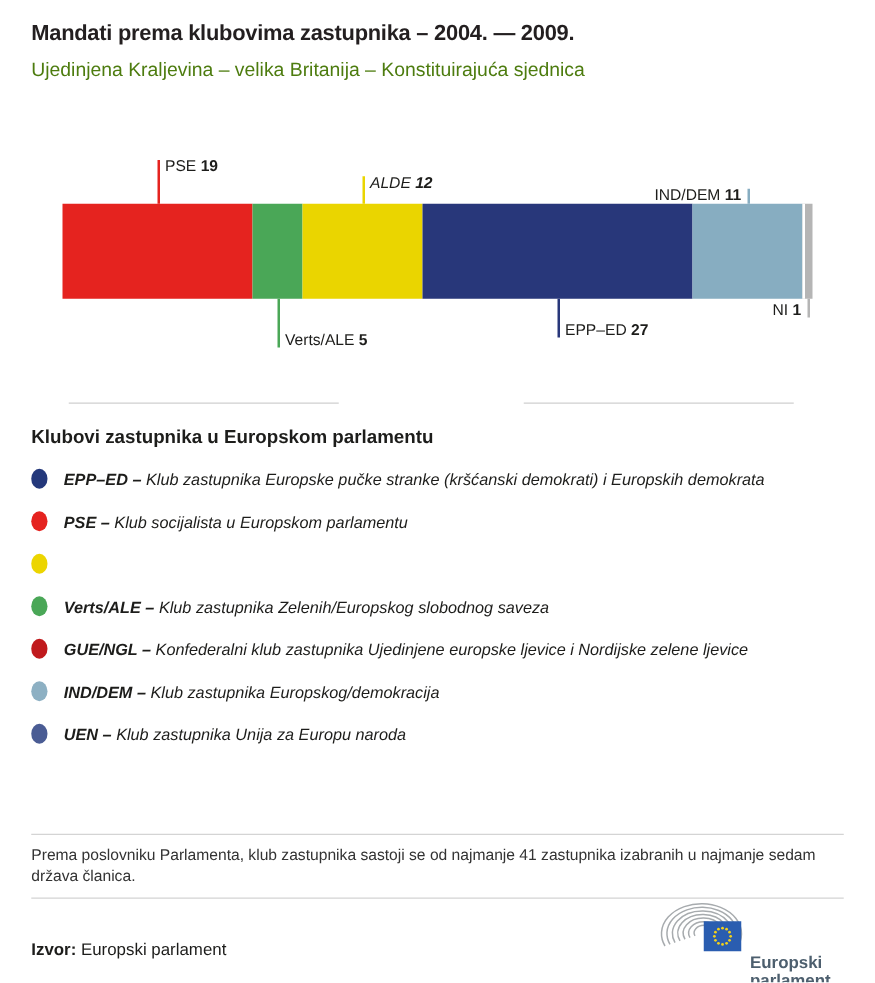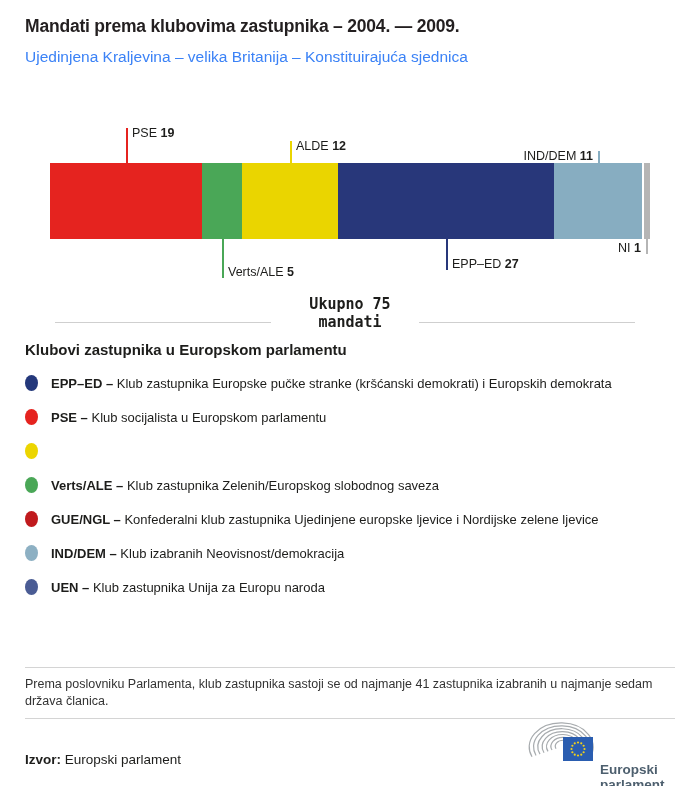--- a/index.html
+++ b/index.html
@@ -1,42 +1,42 @@
 <!DOCTYPE html>
 <html><head>
 <meta charset="utf-8">
 <style>
   html,body{margin:0;padding:0;background:#fff;}
   .page{position:relative;width:700px;height:786px;background:#fff;overflow:hidden;
         font-family:"Liberation Sans",sans-serif;color:#1d1d1b;border-radius:22px;}
 
   .title{position:absolute;left:25px;top:16px;font-size:17.5px;font-weight:bold;
          color:#231f20;letter-spacing:-0.2px;}
-  .subtitle{position:absolute;left:25px;top:48px;font-size:15.5px;color:#3b82f6;}
+  .subtitle{position:absolute;left:25px;top:48px;font-size:15.5px;color:#4d7c0f;}
 
   
   .chart{position:absolute;left:0;top:120px;width:700px;height:175px;}
   .bar{position:absolute;left:50px;top:43px;width:600px;height:76px;display:flex;}
   .bar .seg{height:100%;}
   .callout-line{position:absolute;width:1.5px;}
   .callout-label{position:absolute;font-size:12.5px;color:#1d1d1b;white-space:nowrap;}
   .callout-label b{font-weight:bold;}
 
   
   .total-wrap{position:absolute;left:0;top:295px;width:700px;text-align:center;
               font-family:"DejaVu Sans Mono",monospace;font-weight:bold;font-size:15px;
               line-height:18px;color:#1d1d1b;}
   .total-rule{position:absolute;top:322px;height:0;border-top:1px solid #cfcfcf;}
   .total-rule.left{left:55px;width:216px;}
   .total-rule.right{left:419px;width:216px;}
 
   
   .legend-heading{position:absolute;left:25px;top:341px;font-size:15px;font-weight:bold;color:#1d1d1b;}
   .legend{position:absolute;left:25px;top:366px;width:660px;}
-  .legend-row{display:flex;align-items:center;height:34px;}
+  .legend-row{display:flex;align-items:center;height:34px;font-style:italic;}
   .legend-dot{width:13px;height:16px;border-radius:50%;flex:0 0 13px;margin-right:13px;}
   .legend-text{font-size:13px;color:#1d1d1b;}
   .legend-text b{font-weight:bold;}
 
   
   .rule{position:absolute;left:25px;width:650px;height:0;border-top:1px solid #d4d4d4;}
   .rule.r1{top:667px;}
   .rule.r2{top:718px;}
   .footnote{position:absolute;left:25px;top:676px;width:640px;font-size:12.5px;
             line-height:16.5px;color:#333;}
@@ -65,34 +65,30 @@
         <div class="seg" style="width: 216px; background: rgb(40, 55, 122);"></div>
         <div class="seg" style="width: 88px; background: rgb(135, 173, 193);"></div>
         <div class="seg" style="width: 8px; background: rgb(181, 181, 181); border-left: 2px solid rgb(255, 255, 255); box-sizing: border-box;"></div>
       </div>
 
   <div class="callout-line" style="background: rgb(229, 35, 31); left: 126px; height: 35px; top: 8px;"></div>
       <div class="callout-label" style="top: 6px; left: 132px;"><span>PSE </span><b>19</b></div>
       <div class="callout-line" style="background: rgb(74, 167, 87); left: 222px; height: 39px; top: 119px;"></div>
       <div class="callout-label" style="top: 145px; left: 228px;"><span>Verts/ALE </span><b>5</b></div>
       <div class="callout-line" style="background: rgb(234, 213, 0); left: 290px; height: 22px; top: 21px;"></div>
-      <div class="callout-label" style="top: 19px; left: 296px;"><span>ALDE </span><b>12</b></div>
+      <div class="callout-label" style="top: 19px; left: 296px; font-style: italic;"><span>ALDE </span><b>12</b></div>
       <div class="callout-line" style="background: rgb(40, 55, 122); left: 446px; height: 31px; top: 119px;"></div>
       <div class="callout-label" style="top: 137px; left: 452px;"><span>EPP–ED </span><b>27</b></div>
       <div class="callout-line" style="background: rgb(135, 173, 193); left: 598px; height: 12px; top: 31px;"></div>
       <div class="callout-label" style="top: 29px; right: 107px;"><span>IND/DEM </span><b>11</b></div>
       <div class="callout-line" style="background: rgb(181, 181, 181); left: 646px; height: 15px; top: 119px;"></div>
       <div class="callout-label" style="top: 121px; right: 59px;"><span>NI </span><b>1</b></div>
     </div>
 
   <div class="total-rule left"></div>
-  <div class="total-wrap">
-    <div>Ukupno 75</div>
-    <div>mandati</div>
-  </div>
   <div class="total-rule right"></div>
 
   <div class="legend-heading">Klubovi zastupnika u Europskom parlamentu</div>
   <div class="legend">
       <div class="legend-row">
         <span class="legend-dot" style="background: rgb(36, 56, 123);"></span>
         <span class="legend-text"><b>EPP–ED – </b><span>Klub zastupnika Europske pučke stranke (kršćanski demokrati) i Europskih demokrata</span></span>
       </div>
       <div class="legend-row">
         <span class="legend-dot" style="background: rgb(229, 35, 31);"></span>
@@ -104,21 +100,21 @@
       <div class="legend-row">
         <span class="legend-dot" style="background: rgb(74, 167, 87);"></span>
         <span class="legend-text"><b>Verts/ALE – </b><span>Klub zastupnika Zelenih/Europskog slobodnog saveza</span></span>
       </div>
       <div class="legend-row">
         <span class="legend-dot" style="background: rgb(192, 26, 29);"></span>
         <span class="legend-text"><b>GUE/NGL – </b><span>Konfederalni klub zastupnika Ujedinjene europske ljevice i Nordijske zelene ljevice</span></span>
       </div>
       <div class="legend-row">
         <span class="legend-dot" style="background: rgb(141, 176, 195);"></span>
-        <span class="legend-text"><b>IND/DEM – </b><span>Klub izabranih Neovisnost/demokracija</span></span>
+        <span class="legend-text"><b>IND/DEM – </b><span>Klub zastupnika Europskog/demokracija</span></span>
       </div>
       <div class="legend-row">
         <span class="legend-dot" style="background: rgb(74, 92, 148);"></span>
         <span class="legend-text"><b>UEN – </b><span>Klub zastupnika Unija za Europu naroda</span></span>
       </div>
     </div>
 
   <div class="rule r1"></div>
   <div class="footnote">Prema poslovniku Parlamenta, klub zastupnika sastoji se od najmanje 41 zastupnika izabranih u najmanje sedam država članica.</div>
   <div class="rule r2"></div>

